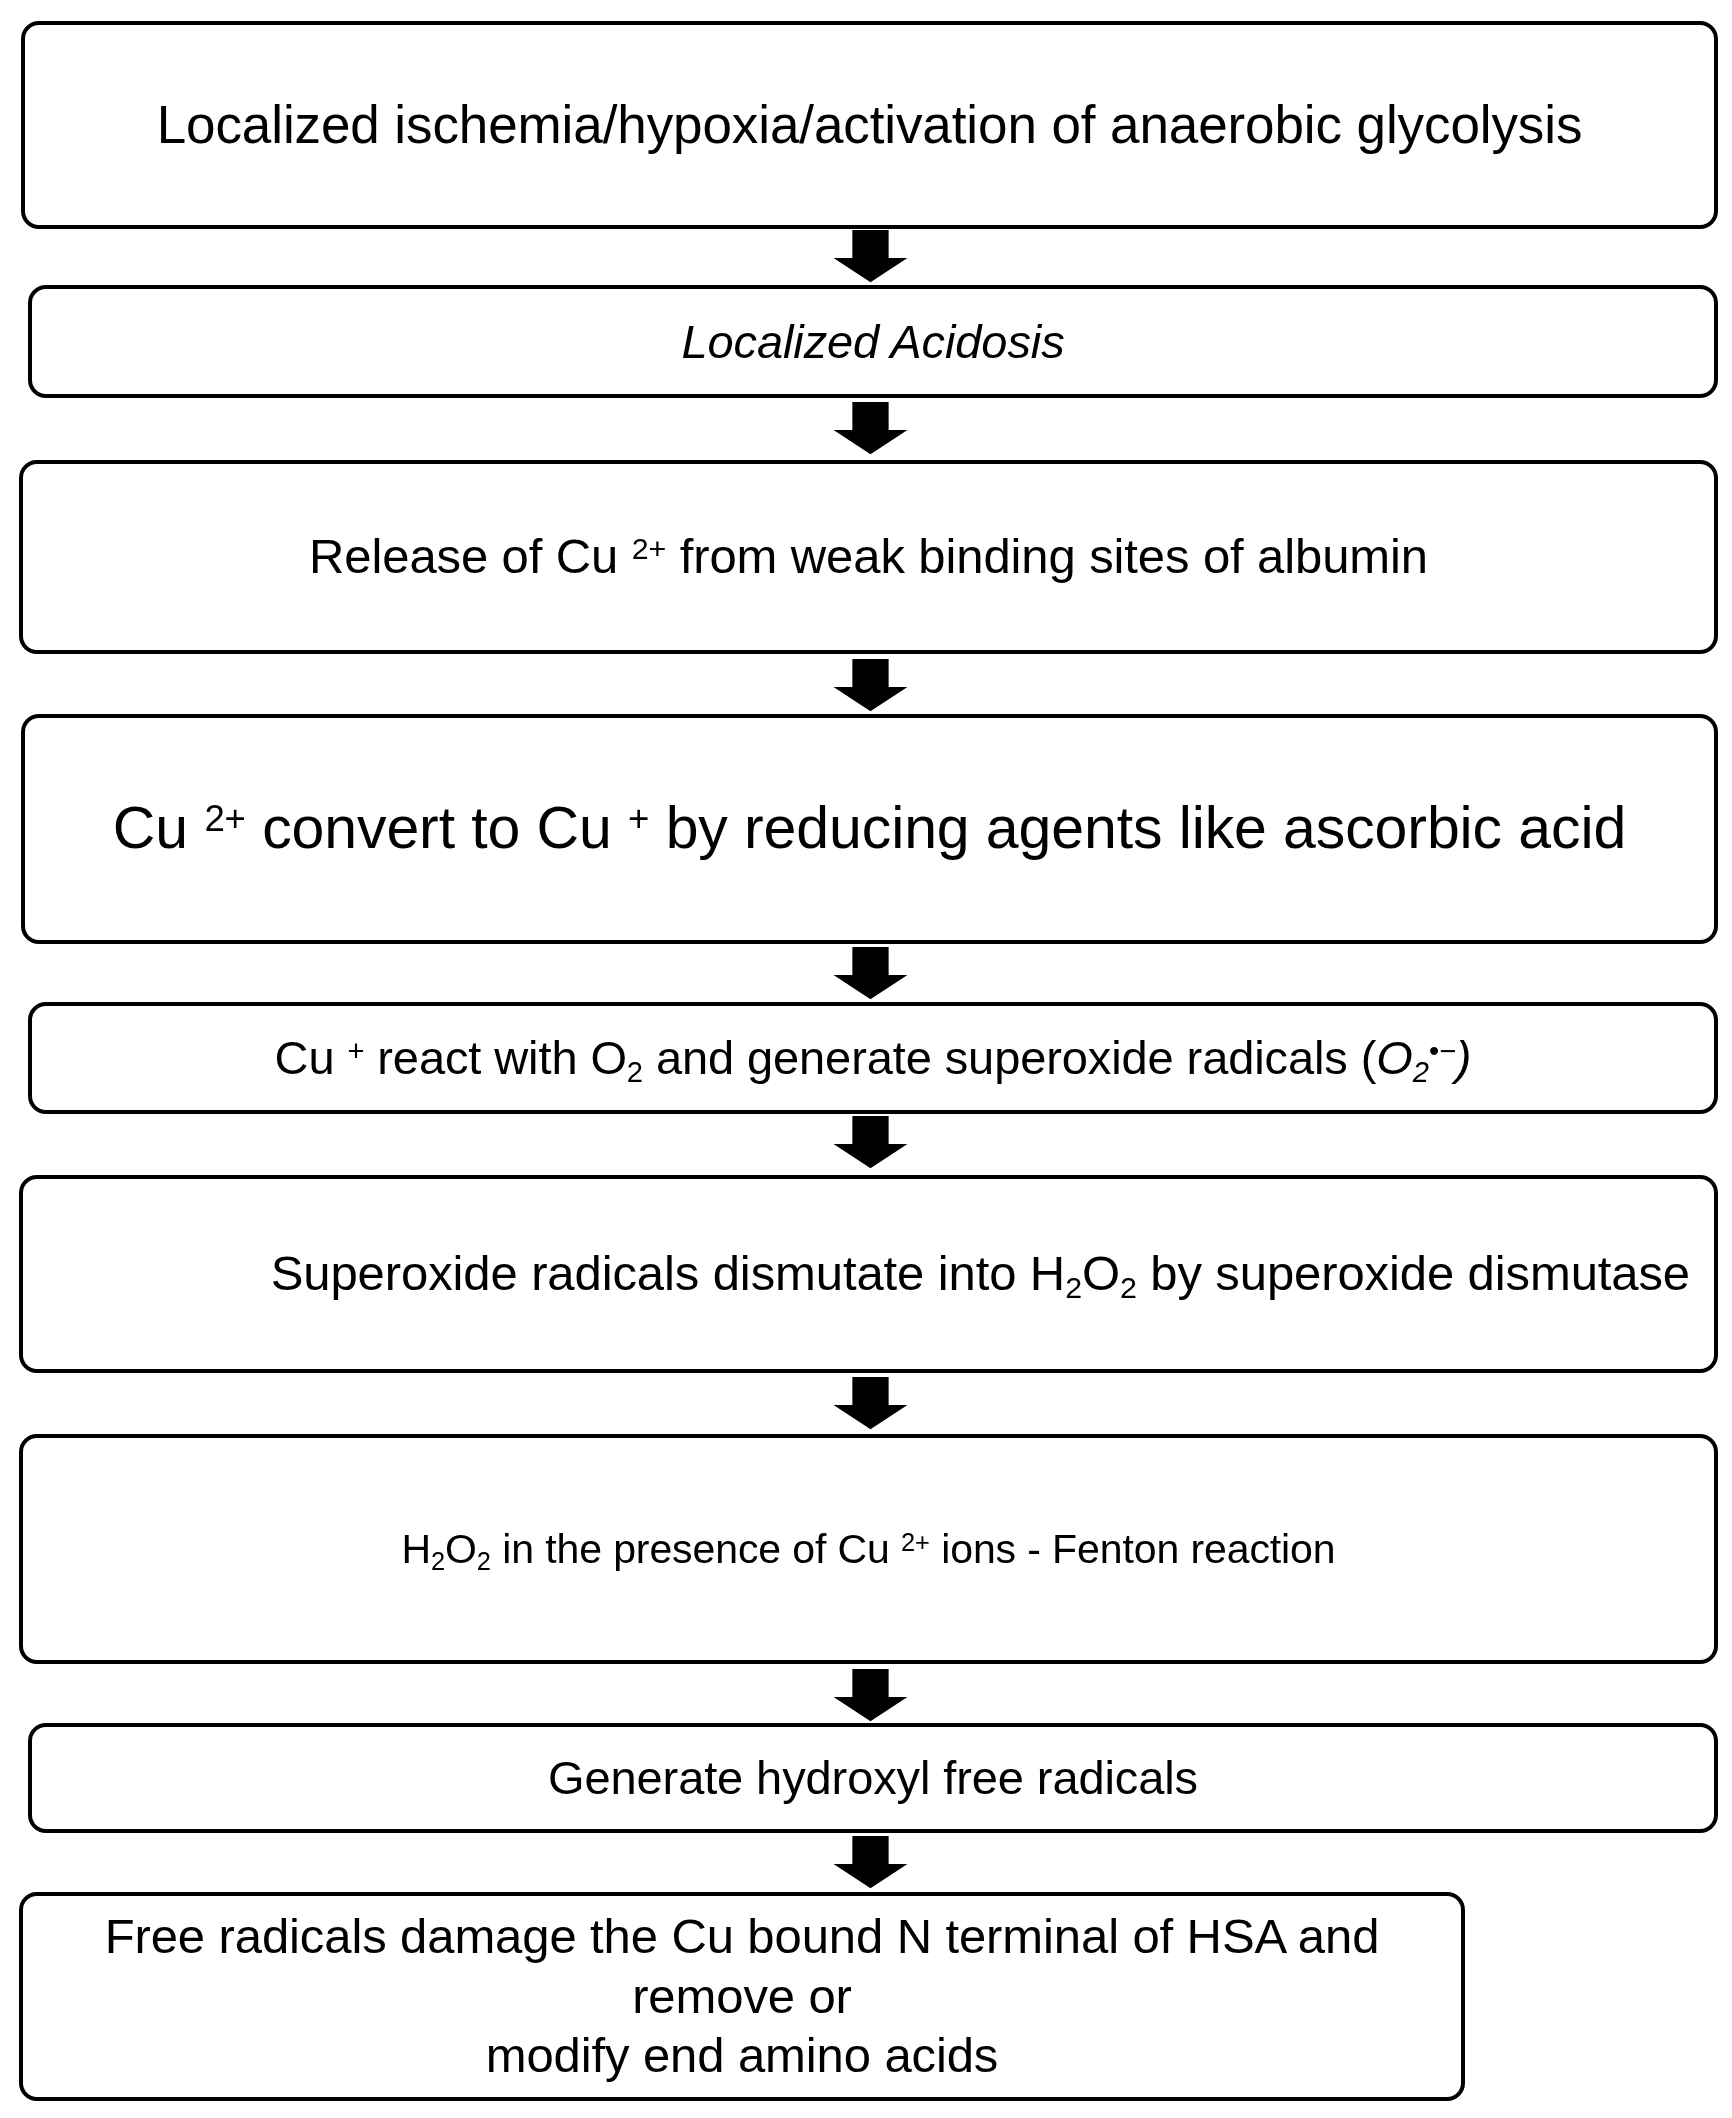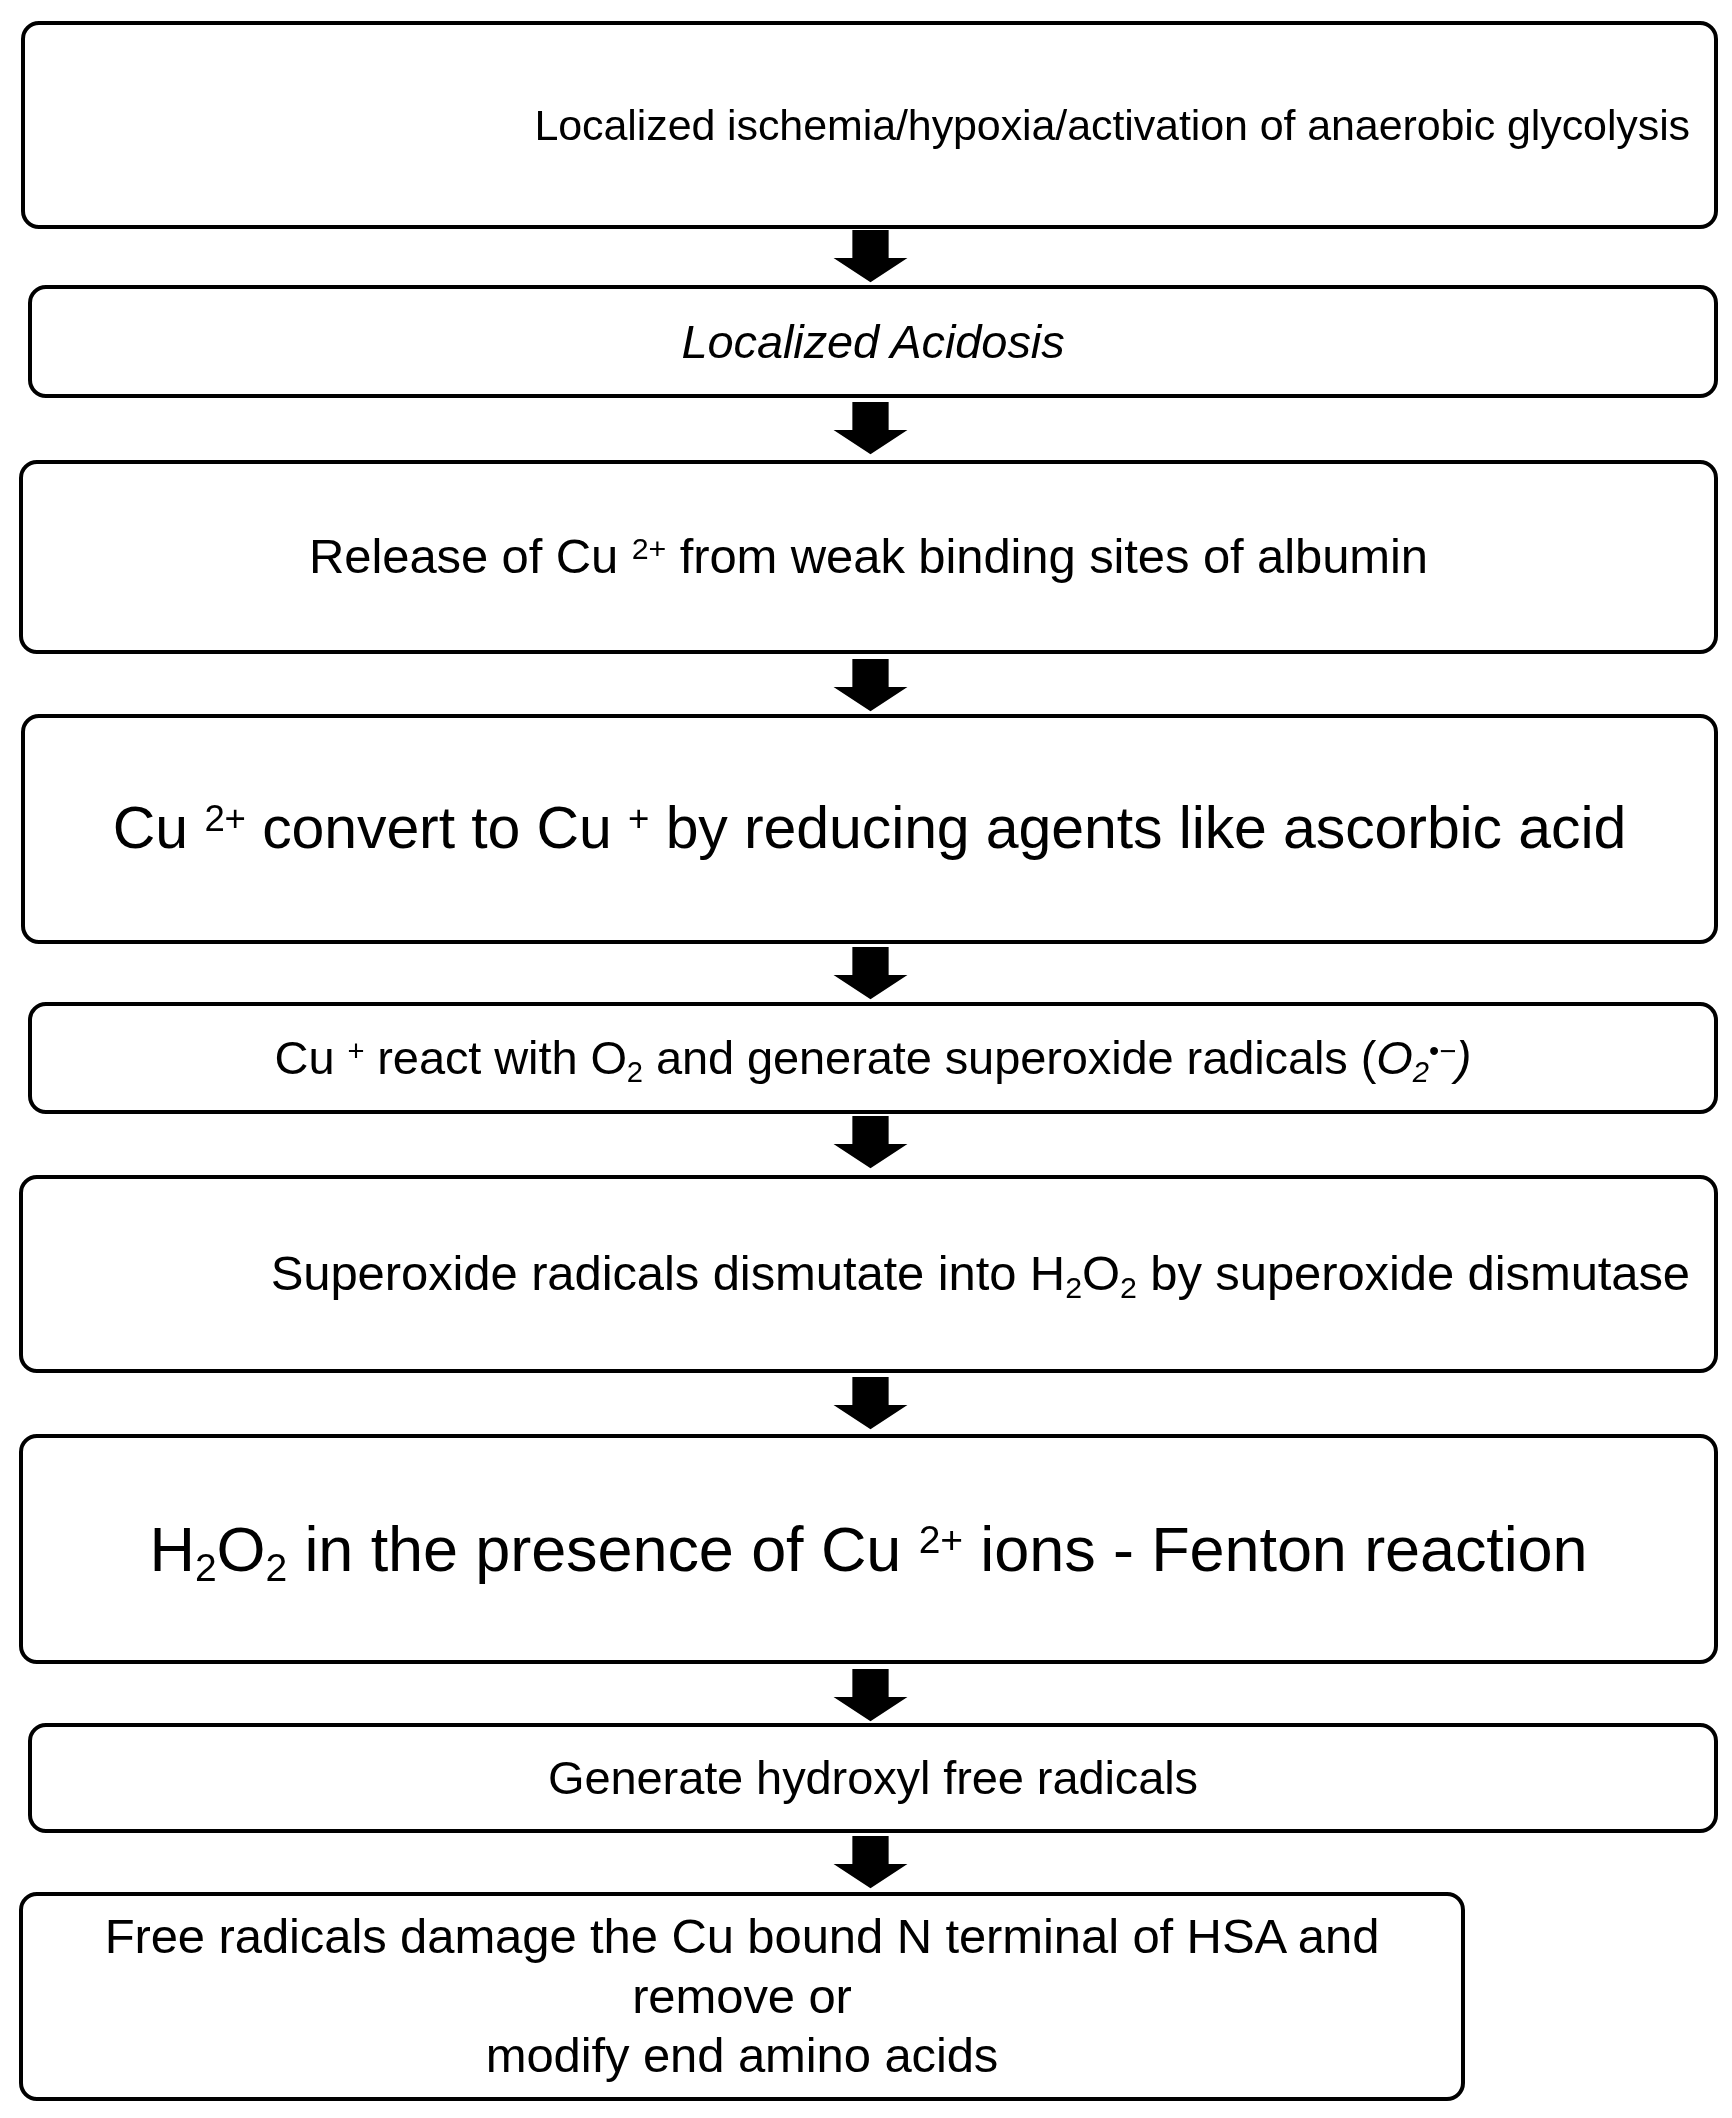--- a/index.html
+++ b/index.html
@@ -66,21 +66,21 @@
     position: absolute;
   }
   .arrow svg { display: block; }
 </style>
 </head>
 <body>
 
 <div id="flowchart">
 
   <div class="node" style="left:21px; top:21px; width:1697px; height:208px;">
-    <span class="node-text" style="font-size:43px;text-align:right;">Localized ischemia/hypoxia/activation of anaerobic glycolysis</span>
+    <span class="node-text" style="font-size:53px;">Localized ischemia/hypoxia/activation of anaerobic glycolysis</span>
   </div>
 
   <div class="arrow" style="left:832px; top:230px; width:77px; height:53px;">
     <svg width="77" height="53" viewBox="0 0 110 76">
       <polygon points="29,0 81,0 81,40 108,40 55,75 2,40 29,40" fill="#000000"></polygon>
     </svg>
   </div>
 
   <div class="node" style="left:28px; top:285px; width:1690px; height:113px;">
     <span class="node-text" style="font-size:47px;font-style:italic;">Localized Acidosis</span>
@@ -126,21 +126,21 @@
     <span class="node-text" style="font-size:49px;text-align:right;"><span>Superoxide radicals dismutate into H</span><sub>2</sub><span>O</span><sub>2</sub><span> by superoxide dismutase</span></span>
   </div>
 
   <div class="arrow" style="left:832px; top:1377px; width:77px; height:53px;">
     <svg width="77" height="53" viewBox="0 0 110 76">
       <polygon points="29,0 81,0 81,40 108,40 55,75 2,40 29,40" fill="#000000"></polygon>
     </svg>
   </div>
 
   <div class="node" style="left:19px; top:1434px; width:1699px; height:230px;">
-    <span class="node-text" style="font-size:63px;"><span>H</span><sub>2</sub><span>O</span><sub>2</sub><span> in the presence of Cu </span><sup>2+</sup><span> ions - Fenton reaction</span></span>
+    <span class="node-text" style="font-size:41px;"><span>H</span><sub>2</sub><span>O</span><sub>2</sub><span> in the presence of Cu </span><sup>2+</sup><span> ions - Fenton reaction</span></span>
   </div>
 
   <div class="arrow" style="left:832px; top:1669px; width:77px; height:53px;">
     <svg width="77" height="53" viewBox="0 0 110 76">
       <polygon points="29,0 81,0 81,40 108,40 55,75 2,40 29,40" fill="#000000"></polygon>
     </svg>
   </div>
 
   <div class="node" style="left:28px; top:1723px; width:1690px; height:110px;">
     <span class="node-text" style="font-size:47px;">Generate hydroxyl free radicals</span>

